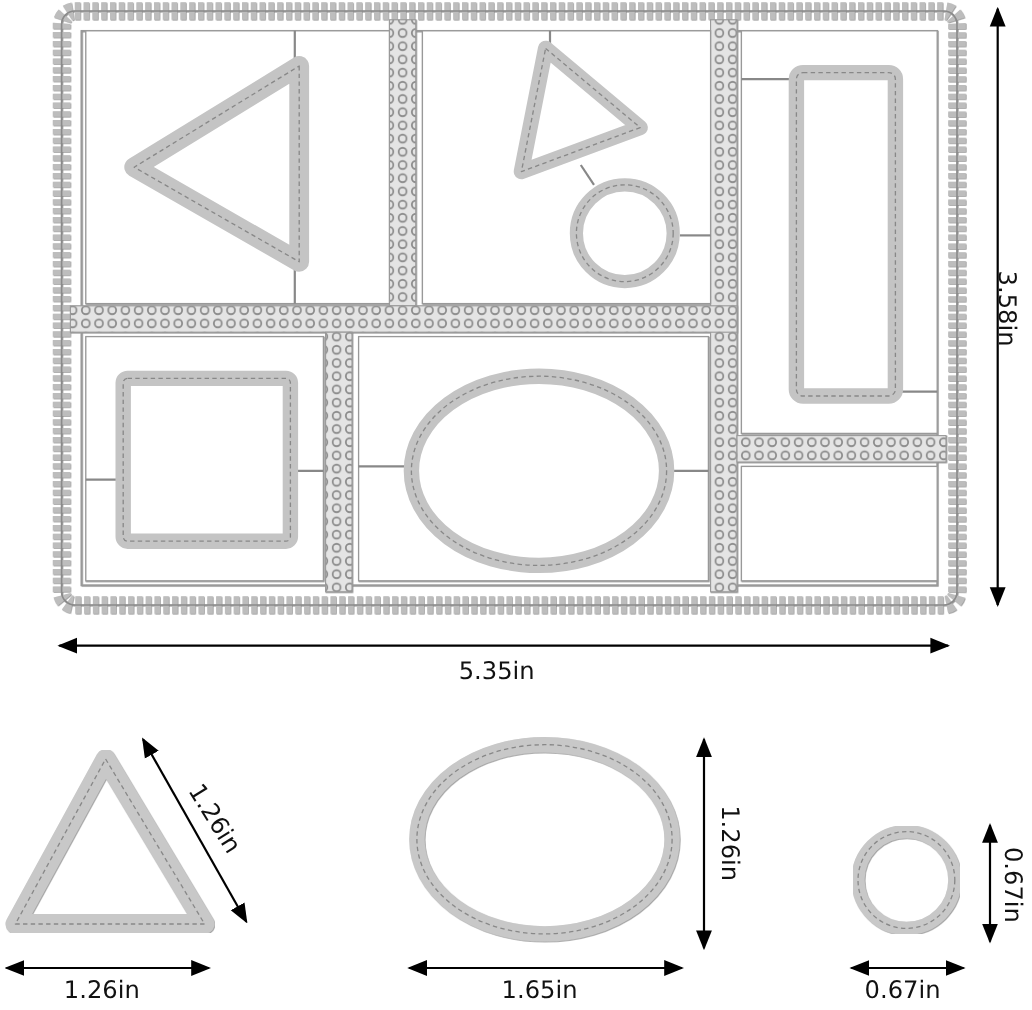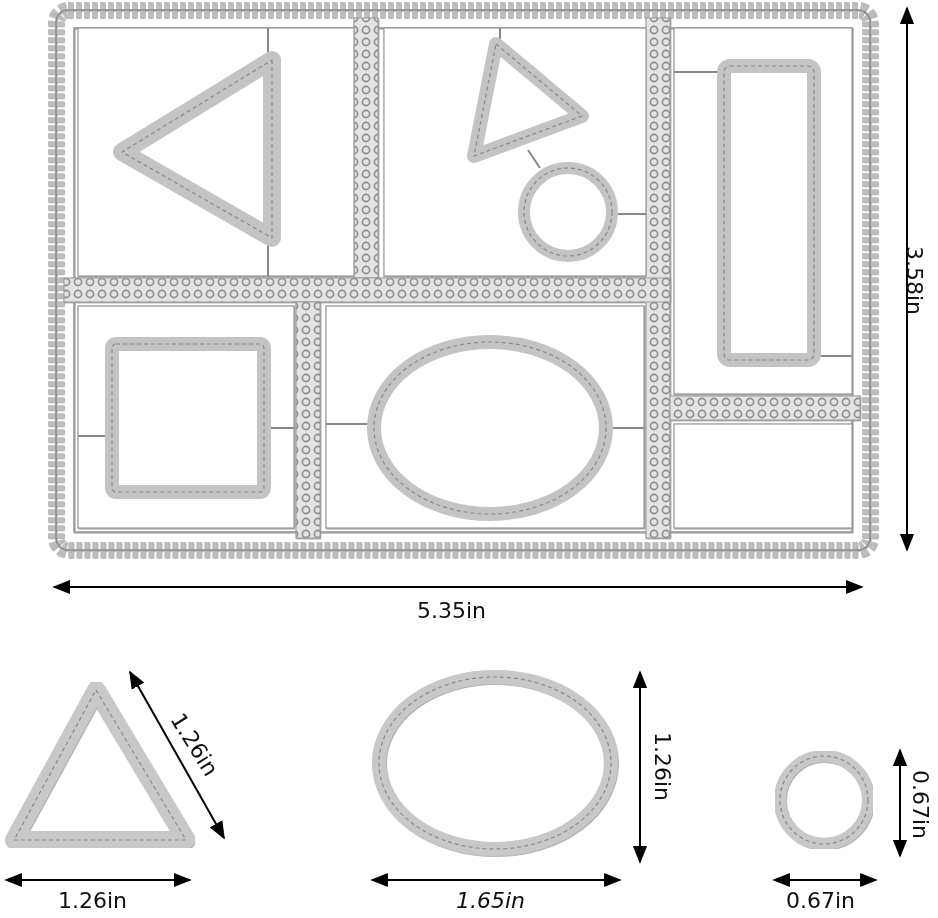--- a/index.html
+++ b/index.html
@@ -99,16 +99,16 @@
   <line x1="774" y1="880" x2="876" y2="880" stroke="#000" stroke-width="2" marker-start="url(#ah)" marker-end="url(#ah)"></line>
 </svg>
 
 <div class="lbl rot90" style="left:880px; top:268px;">3.58in</div>
 <div class="lbl" style="left:417px; top:598px;">5.35in</div>
 
 <div class="lbl rotdiag" style="left:160px; top:732px;">1.26in</div>
 <div class="lbl" style="left:58px; top:888px;">1.26in</div>
 
 <div class="lbl rot90" style="left:628px; top:754px;">1.26in</div>
-<div class="lbl" style="left:456px; top:888px;font-style:italic;">1.65in</div>
+<div class="lbl" style="left:456px; top:888px;">1.65in</div>
 
 <div class="lbl rot90" style="left:886px; top:792px;">0.67in</div>
 <div class="lbl" style="left:786px; top:888px;">0.67in</div>
 
 </body></html>

